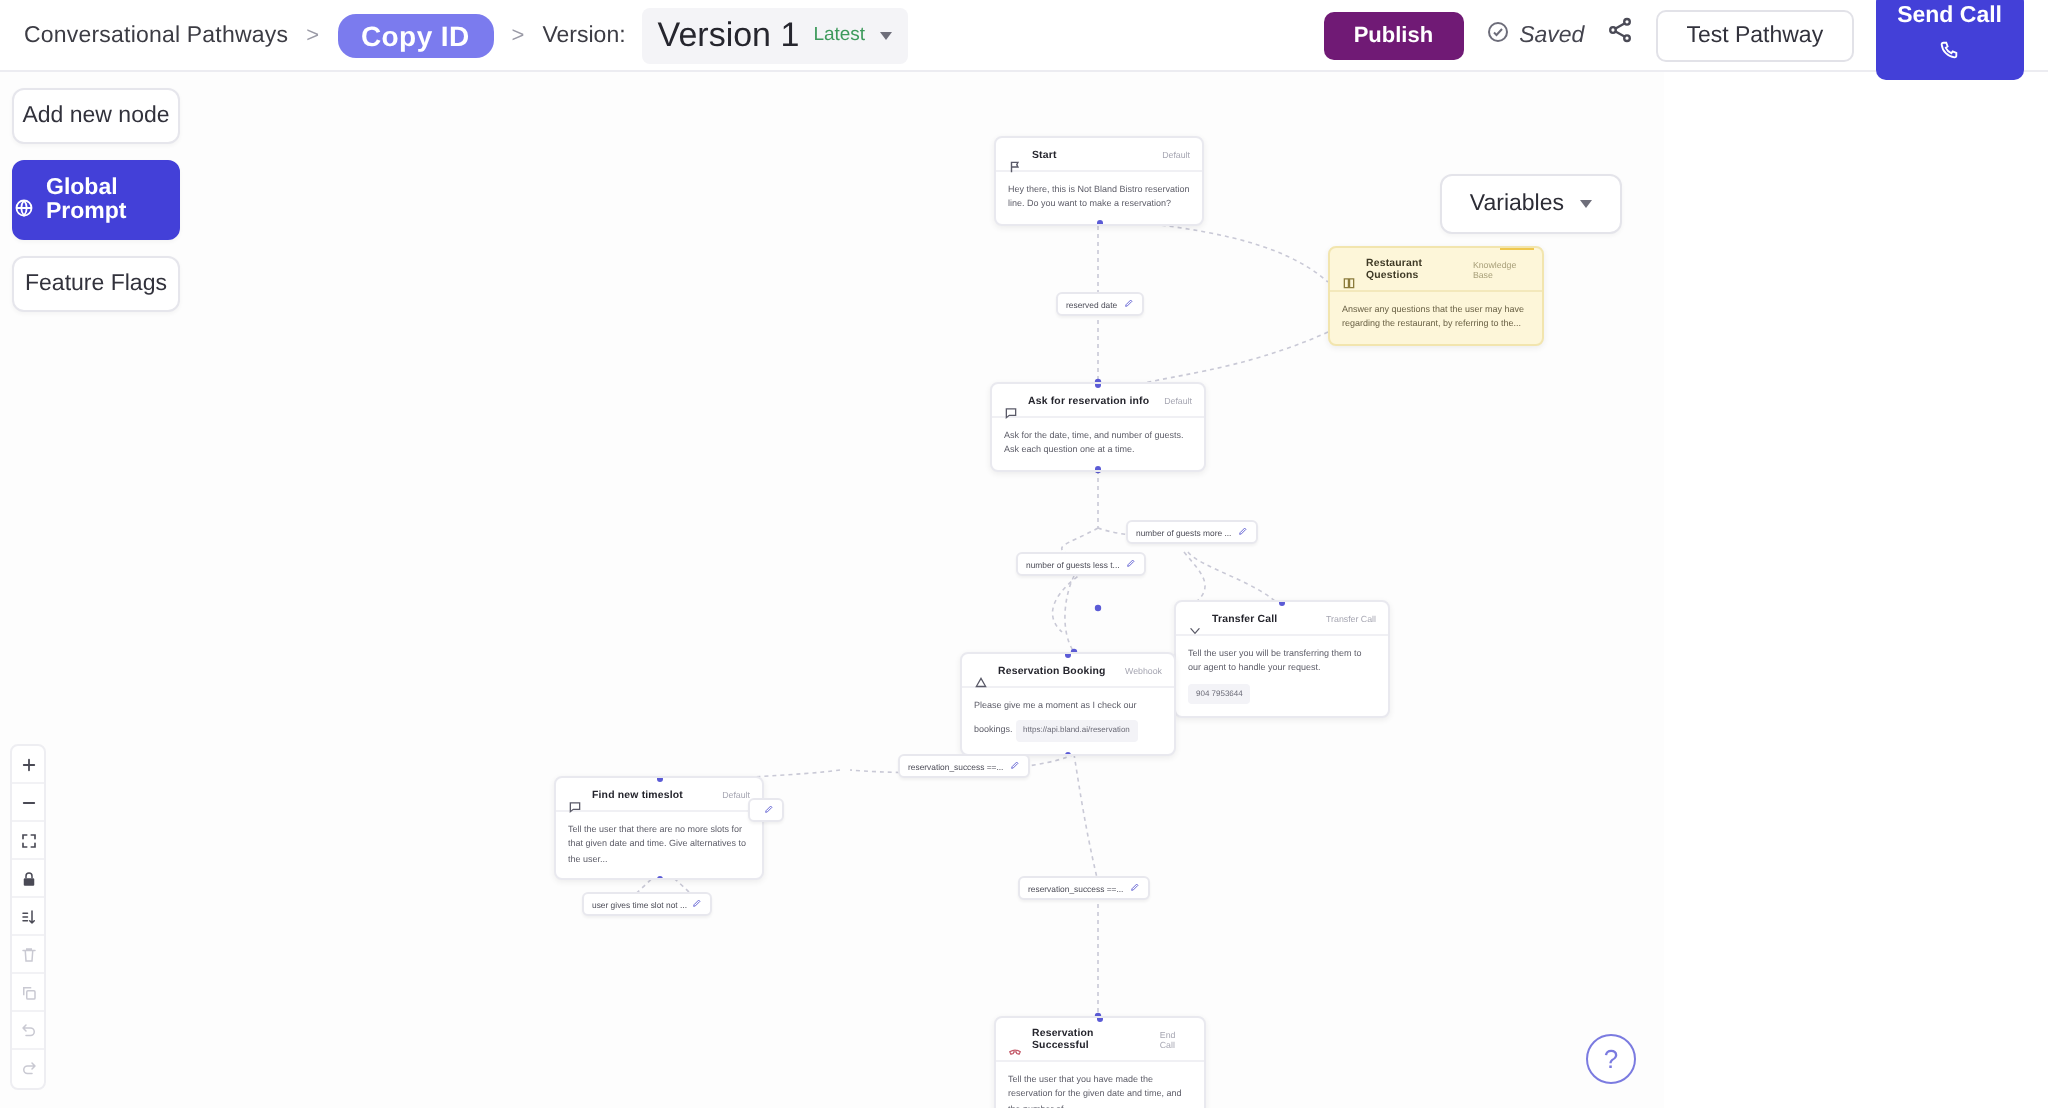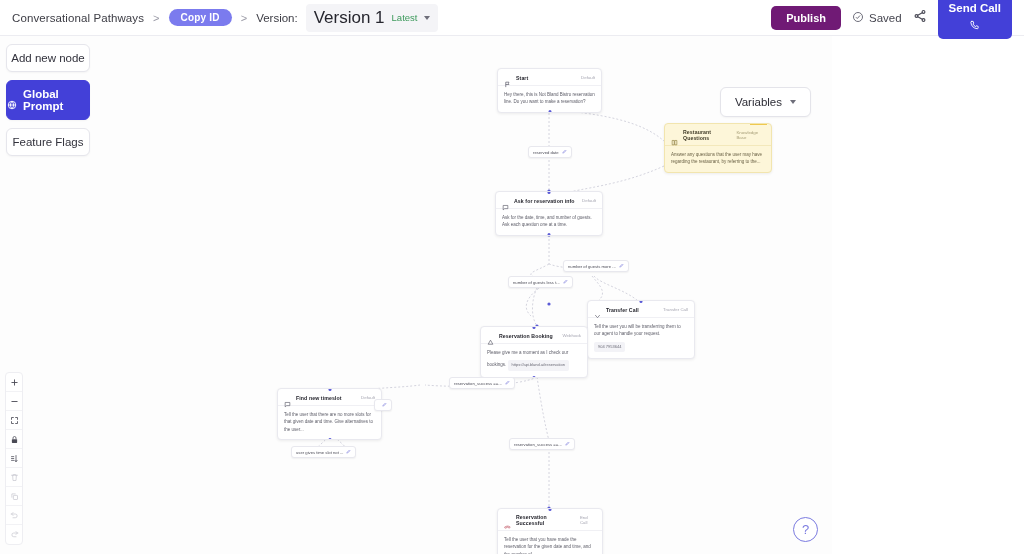--- a/index.html
+++ b/index.html
@@ -13,38 +13,38 @@
 
   
   .header {
     position: absolute; top:0; left:0; width:1024px; height:36px;
     background:#ffffff; border-bottom:1px solid #ececf1;
     display:flex; align-items:center; padding:0 12px; z-index:40;
   }
   .breadcrumb-text { font-size:11.5px; color:#3c3c44; letter-spacing:.1px; }
   .bc-sep { font-size:11px; color:#9a9aa6; margin:0 9px; }
   .copy-id-pill {
-    background:#7b7bee; color:#ffffff; font-size:10px; font-weight:bold;
+    background:#7b7bee; color:#ffffff; font-size:14px; font-weight:bold;
     border-radius:9px; padding:3px 12px; letter-spacing:.2px; cursor:pointer;
   }
   .version-label { font-size:11.5px; color:#3c3c44; }
   .version-box {
     display:flex; align-items:center; gap:7px;
     background:#f4f4f7; border-radius:4px; padding:4px 8px; margin-left:8px; cursor:pointer;
   }
   .version-name { font-size:17px; color:#26262e; }
   .version-latest { font-size:9.5px; color:#3d9a5c; }
   .caret { width:0;height:0;border-left:3.5px solid transparent;border-right:3.5px solid transparent;border-top:4px solid #6e6e7a; }
 
   .header-right { margin-left:auto; display:flex; align-items:center; gap:11px; }
   .btn-publish {
     background:#701a75; color:#fff; font-size:11px; font-weight:bold;
     padding:6px 15px; border-radius:5px; cursor:pointer; border:none;
   }
-  .saved-wrap { display:flex; align-items:center; gap:5px; }
+  .saved-wrap { display:flex; align-items:center; gap:5px;font-style:italic; }
   .saved-text { font-size:11.5px; color:#45454f; }
   .icon-circle-check { width:12px;height:12px; }
   .share-icon { width:14px; height:14px; cursor:pointer; }
   .btn-test {
     background:#fff; color:#32323c; font-size:11.5px; border:1px solid #e2e2e8;
     padding:6px 14px; border-radius:5px; cursor:pointer;
   }
   .btn-send {
     background:#4340d8; color:#fff; font-size:11.5px; font-weight:bold;
     padding:6px 11px; border-radius:5px; cursor:pointer; border:none;
@@ -174,20 +174,21 @@
         <span class="saved-text">Saved</span>
       </div>
       <span>
         <svg class="share-icon" viewBox="0 0 24 24" fill="none" stroke="#4a4a56" stroke-width="2" stroke-linecap="round">
           <circle cx="18" cy="5" r="2.4"></circle>
             <circle cx="6" cy="12" r="2.4"></circle>
             <circle cx="18" cy="19" r="2.4"></circle>
           <path d="M8.2 10.8l7.6-4.4M8.2 13.2l7.6 4.4"></path>
         </svg>
       </span>
+      <button class="btn-test">Test Pathway</button>
       <button class="btn-send">
         <span>Send Call</span>
         <span>
           <svg width="11" height="11" viewBox="0 0 24 24" fill="none" stroke="#fff" stroke-width="2" stroke-linecap="round">
             <path d="M6 3h3l1.5 4-2 1.5a13 13 0 006 6l1.5-2 4 1.5v3a2 2 0 01-2 2A16 16 0 014 5a2 2 0 012-2z"></path>
           </svg>
         </span>
       </button>
     </div>
   </div>

